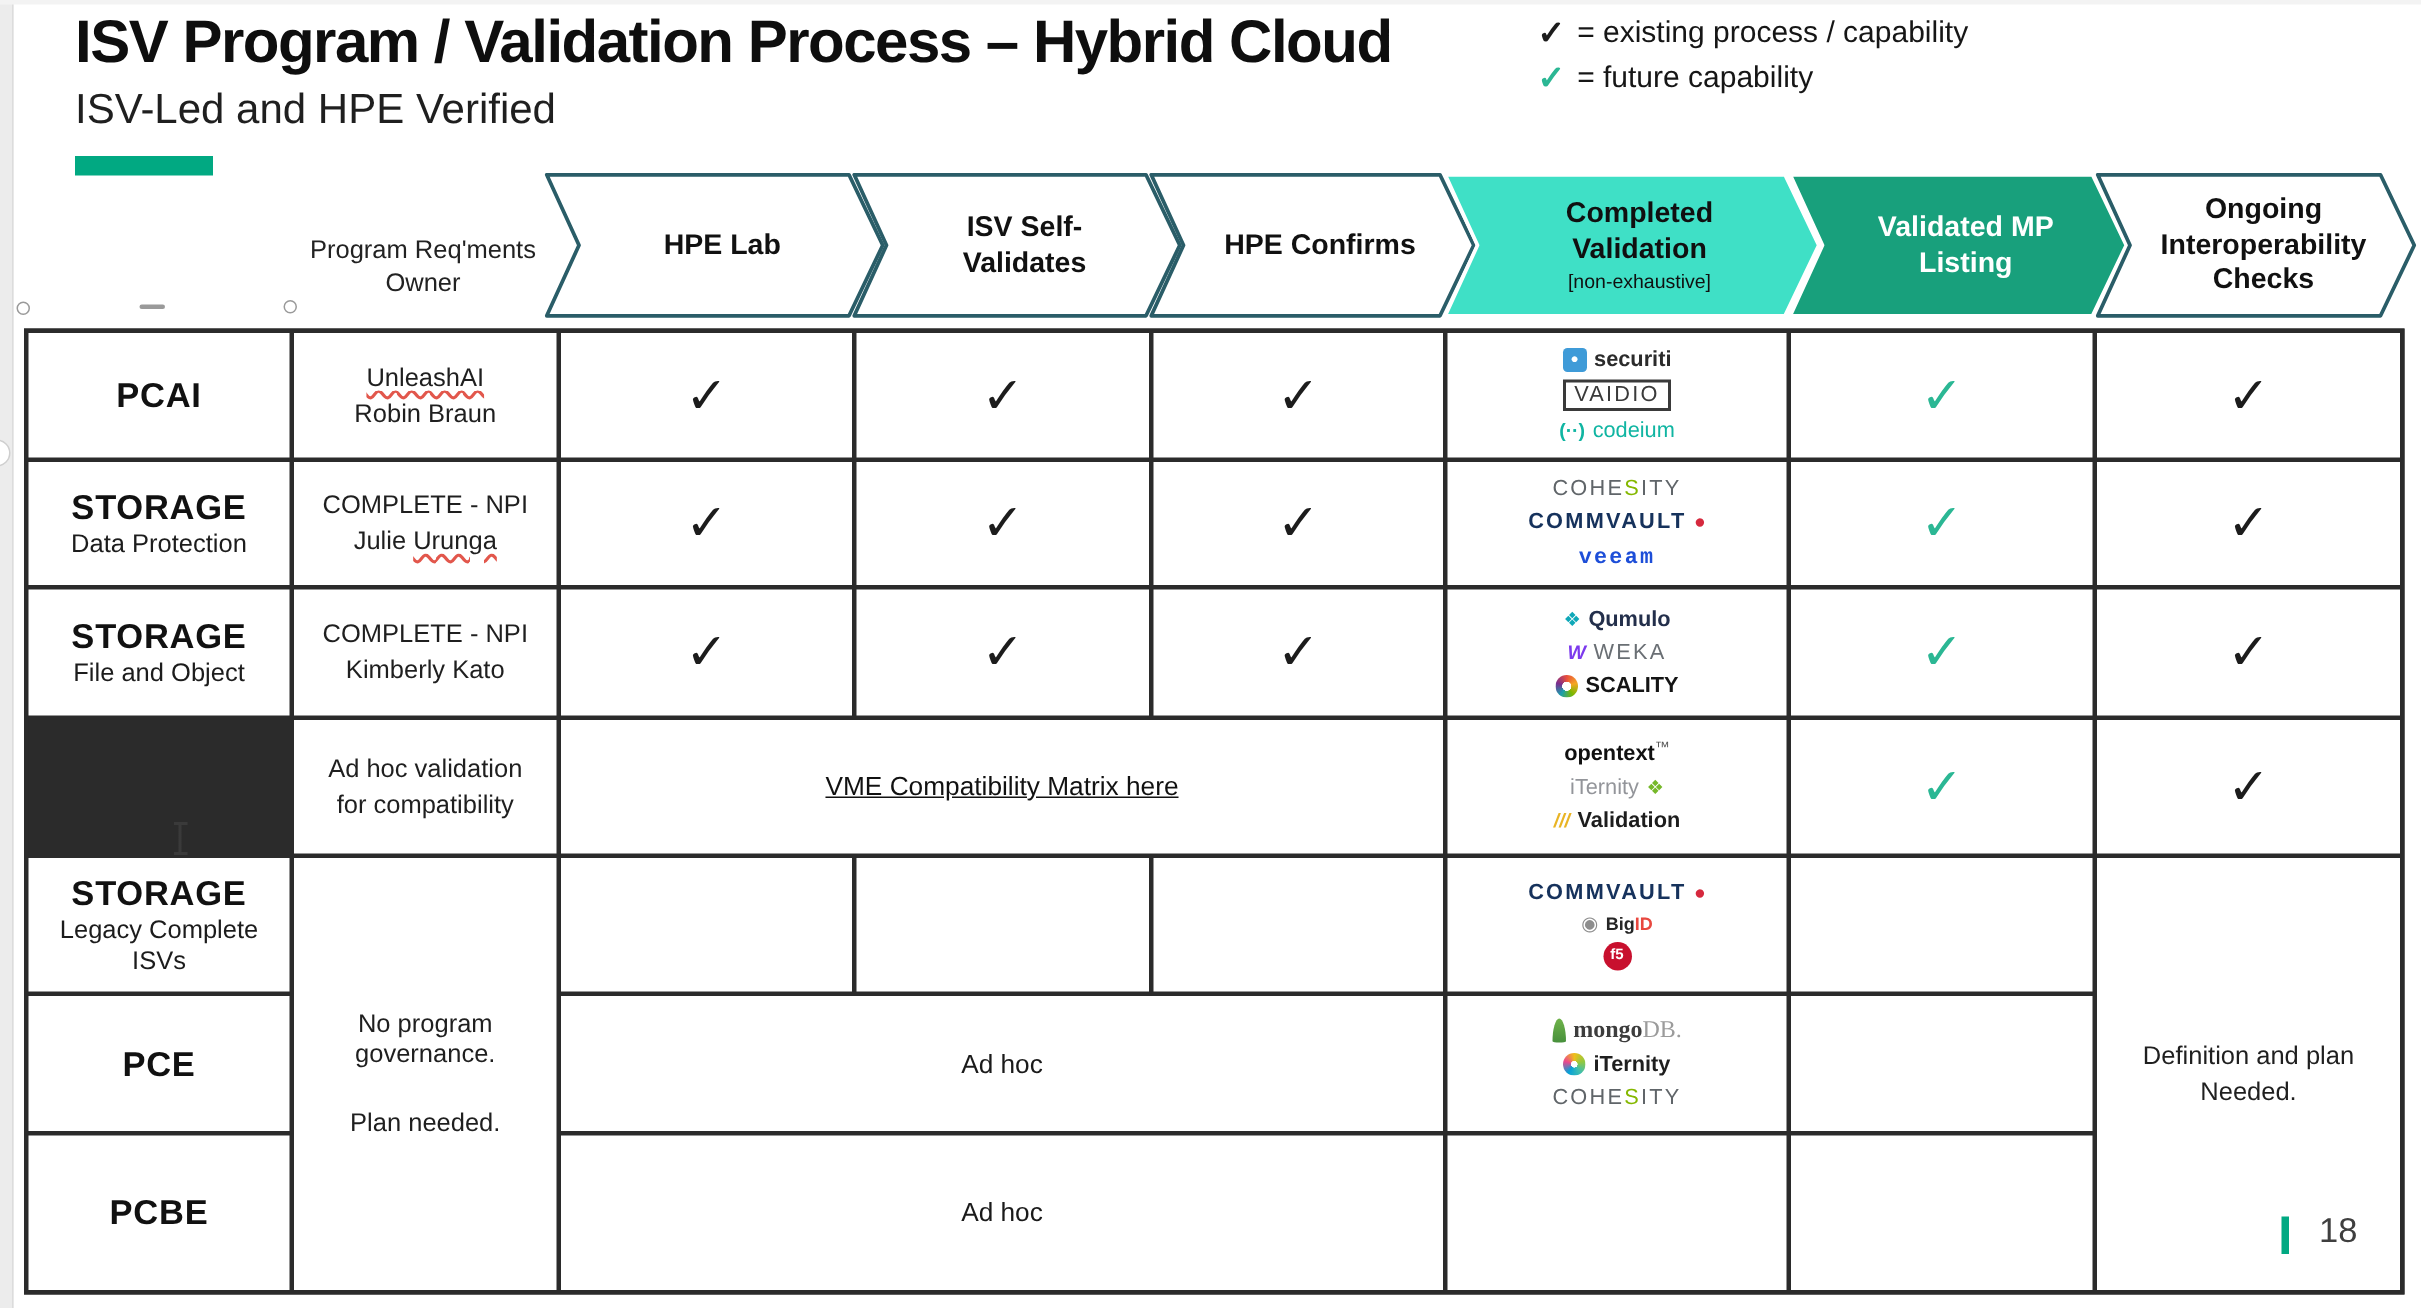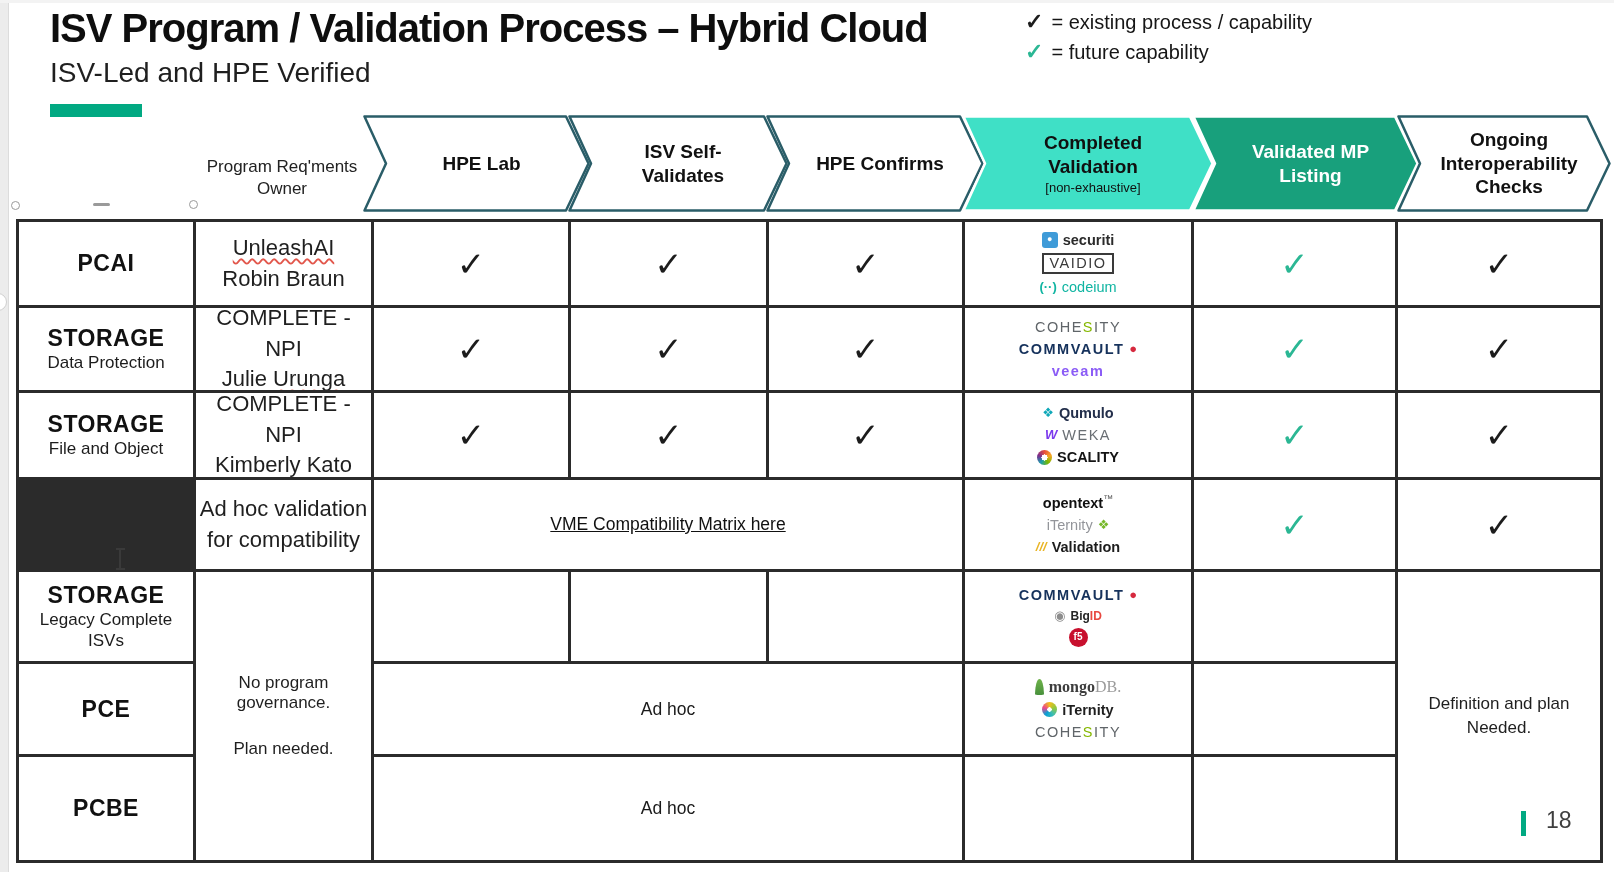--- a/index.html
+++ b/index.html
@@ -29,21 +29,21 @@
   
   .grid {
     position:absolute; left:16px; top:219px; width:1587px; height:644px;
     display:grid; background:#2b2b2b; border:3px solid #2b2b2b; gap:3px;
     grid-template-columns:174px 175px 194px 195px 193px 226px 201px 202px;
     grid-template-rows:83px 82px 84px 89px 89px 90px 103px;
   }
   .cell { background:#ffffff; display:flex; flex-direction:column; align-items:center; justify-content:center; text-align:center; overflow:hidden; }
   .cat-name { font-size:23px; font-weight:800; color:#111; letter-spacing:0.5px; }
   .cat-sub { font-size:17px; color:#1c1c1c; line-height:1.25; max-width:160px; }
-  .owner-cell { font-size:22px; color:#1f1f1f; line-height:1.4; }
+  .owner-cell { font-size:17px; color:#1f1f1f; line-height:1.4; }
   .squiggly { text-decoration:underline; text-decoration-style:wavy; text-decoration-color:#e2574c; text-decoration-thickness:1.5px; text-underline-offset:3px; }
   .checkmark { font-size:34px; line-height:1; }
   .vme-link { font-size:17.5px; color:#111; text-decoration:underline; cursor:pointer; }
   .adhoc { font-size:17.5px; color:#1a1a1a; }
   .owner-note { font-size:17px; color:#1f1f1f; }
   .owner-note .line { margin:13px 0; }
   .ongoing-note { font-size:17px; color:#1f1f1f; line-height:1.4; }
 
   
   .logo-cell { gap:4px; }
@@ -258,21 +258,21 @@
       </div>
     <div class="cell logo-cell" style="grid-area:2/6">
         <div class="logo-row">
           <span><span style="color: rgb(96, 101, 105); letter-spacing: 1.5px;">COHE</span><span style="color: rgb(133, 184, 0); letter-spacing: 1.5px;">S</span><span style="color: rgb(96, 101, 105); letter-spacing: 1.5px;">ITY</span></span>
         </div>
         <div class="logo-row">
           <span><span style="color: rgb(22, 50, 92); font-weight: bold; letter-spacing: 1.5px;">COMMVAULT</span></span>
           <span class="licon" style="color: rgb(214, 41, 62);">●</span>
         </div>
         <div class="logo-row">
-          <span><span style="color: #8b5cf6; font-weight: bold; letter-spacing: 1.5px;">veeam</span></span>
+          <span><span style="color: #1d4ed8; font-weight: bold; letter-spacing: 1.5px; font-family: Liberation Mono, monospace;">veeam</span></span>
         </div>
       </div>
     <div class="cell logo-cell" style="grid-area:3/6">
         <div class="logo-row">
           <span class="licon" style="color: rgb(15, 168, 184);">❖</span>
           <span><span style="color: rgb(35, 47, 75); font-weight: bold;">Qumulo</span></span>
         </div>
         <div class="logo-row">
           <span class="licon" style="color: rgb(124, 58, 237); font-weight: bold; font-style: italic;">W</span>
           <span><span style="color: rgb(106, 111, 116); letter-spacing: 1.5px;">WEKA</span></span>

